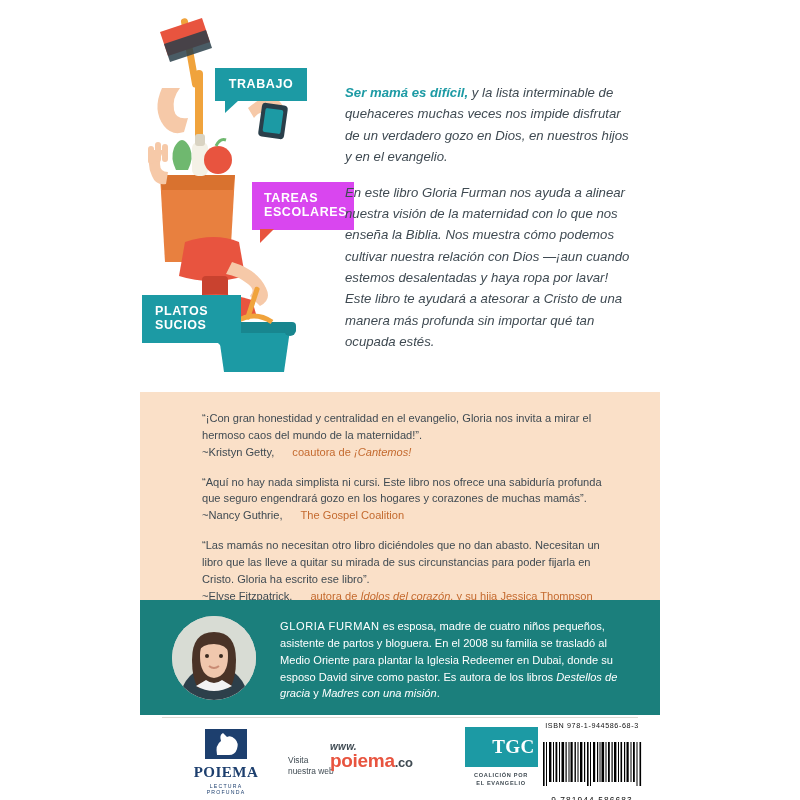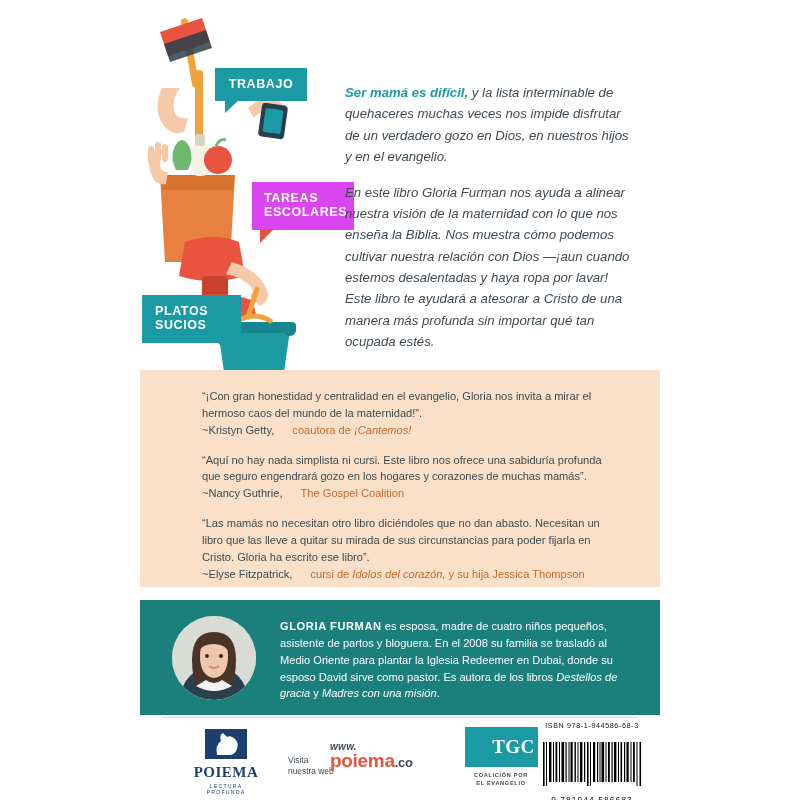--- a/index.html
+++ b/index.html
@@ -102,21 +102,21 @@
     color: #3f4a52;
     font-size: 13.2px;
     line-height: 1.62;
   }
   .blurb p { margin: 0 0 14px 0; font-style: italic; }
   .blurb .lead { color: #1c9aa4; font-weight: bold; }
 
   
   .endorse {
     position: absolute;
-    left: 0; top: 370px;
+    left: 0; top: 392px;
     width: 616px; height: 217px;
     background: #fae0c8;
   }
   .endorse-inner {
     position: absolute;
     left: 62px; top: 18px;
     width: 400px;
     color: #3f4a52;
     font-size: 11.1px;
     line-height: 1.52;
@@ -143,21 +143,21 @@
   }
   .author-text {
     position: absolute;
     left: 140px; top: 18px;
     width: 345px;
     color: #ffffff;
     font-size: 11.1px;
     line-height: 1.52;
   }
   .author-text .name {
-    font-weight: bold;
+    font-weight: normal;
     letter-spacing: 0.6px;
   }
   .author-text i { font-style: italic; }
 
   
   .footer {
     position: absolute;
     left: 0; top: 715px;
     width: 520px; height: 85px;
     background: #ffffff;
@@ -366,21 +366,21 @@
           <div>
             <span class="attr">~Nancy Guthrie,</span>
             <span class="src">The Gospel Coalition</span>
           </div>
         </div>
 
         <div class="quote">
           <div>“Las mamás no necesitan otro libro diciéndoles que no dan abasto. Necesitan un libro que las lleve a quitar su mirada de sus circunstancias para poder fijarla en Cristo. Gloria ha escrito ese libro”.</div>
           <div>
             <span class="attr">~Elyse Fitzpatrick,</span>
-            <span class="src"><span>cursi de </span><i>Ídolos del corazón,</i><span> y su hija Jessica Thompson</span></span>
+            <span class="src"><span>autora de </span><i>Ídolos del corazón,</i><span> y su hija Jessica Thompson</span></span>
           </div>
         </div>
 
       </div>
     </div>
 
     <div class="author-band">
       <div class="author-photo">
         <svg width="84" height="84" viewBox="0 0 84 84" xmlns="http://www.w3.org/2000/svg">
           <rect width="84" height="84" fill="#d8dcd4"></rect>

